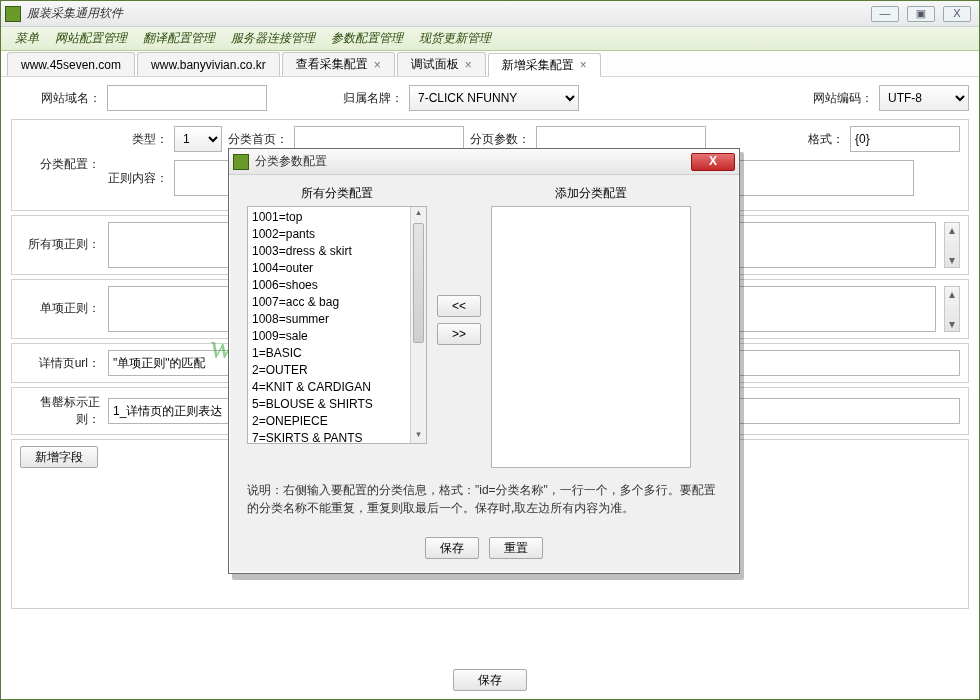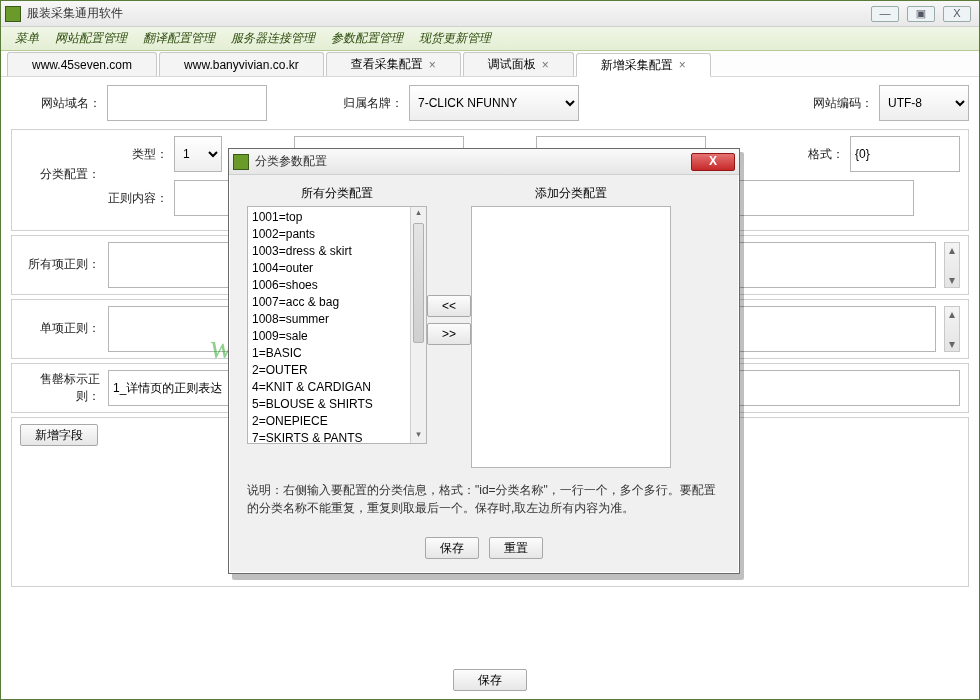--- a/index.html
+++ b/index.html
@@ -2,56 +2,56 @@
 <html><head>
 <meta charset="utf-8">
 <style>
 * { box-sizing: border-box; margin: 0; padding: 0; font-family: "Microsoft YaHei", SimSun, Tahoma, sans-serif; font-size: 12px; }
 body { background: #fff; width: 980px; height: 700px; overflow: hidden; position: relative; }
 
 
 .win { position: absolute; inset: 0; border: 1px solid #5a7a3a; background: #fff; }
 .titlebar { height: 26px; background: linear-gradient(#f7f7f7,#e8e8e8); border-bottom: 1px solid #cfcfcf; display: flex; align-items: center; padding: 0 4px; }
 .titlebar .ico { width: 16px; height: 16px; background: #6a9a2a; border: 1px solid #3a5a1a; margin-right: 6px; }
-.titlebar .title { flex: 1; color: #333; }
+.titlebar .title { flex: 1; color: #333; font-style: italic; }
 .winbtns { display: flex; gap: 8px; margin-right: 4px; }
 .winbtn { width: 28px; height: 16px; border: 1px solid #9aa; background: #eef3f6; border-radius: 2px; text-align: center; line-height: 12px; font-size: 11px; color: #556; }
 
 .menubar { height: 24px; background: linear-gradient(#f0f6e6,#e4eed4); border-bottom: 1px solid #b8ca9a; display: flex; align-items: center; padding: 0 6px; gap: 0; }
 .menubar span { color: #2a4a0a; padding: 0 8px; cursor: default; font-style: italic; }
 
 .tabstrip { height: 26px; background: #fdfdfd; border-bottom: 1px solid #d8d8d8; display: flex; align-items: flex-end; padding-left: 6px; }
-.tab { height: 24px; border: 1px solid #c8c8c8; border-bottom: none; background: #f4f4f4; padding: 0 24px; display: flex; align-items: center; gap: 6px; margin-right: 2px; border-radius: 3px 3px 0 0; font-family: Tahoma, sans-serif; }
+.tab { height: 24px; border: 1px solid #c8c8c8; border-bottom: none; background: #f4f4f4; padding: 0 13px; display: flex; align-items: center; gap: 6px; margin-right: 2px; border-radius: 3px 3px 0 0; font-family: Tahoma, sans-serif; }
 .tab.active { background: #fff; border-bottom: 1px solid #fff; position: relative; top: 1px; }
 .tab .x { color: #777; }
 
 .body { padding: 8px 10px; }
 .row { display: flex; align-items: center; margin-bottom: 8px; gap: 6px; }
 .lbl { text-align: right; color: #222; }
-input.txt, select.sel { height: 36px; border: 1px solid #b5b5b5; background: #fff; padding: 0 4px; font-family: Tahoma, sans-serif; }
+input.txt, select.sel { height: 26px; border: 1px solid #b5b5b5; background: #fff; padding: 0 4px; font-family: Tahoma, sans-serif; }
 select.sel { background: linear-gradient(#fff,#eee); }
 textarea.ta { border: 1px solid #b5b5b5; background: #fff; resize: none; }
 .scrollhint { width: 16px; border: 1px solid #c8c8c8; background: linear-gradient(#f4f4f4,#e4e4e4); display: flex; flex-direction: column; justify-content: space-between; align-items: center; font-size: 9px; color: #666; }
 
 .fieldset { border: 1px solid #d0d0d0; margin: 4px 0; }
 .fieldrow { display: flex; align-items: flex-start; padding: 6px 8px; gap: 8px; }
 
 .btn { height: 22px; padding: 0 14px; border: 1px solid #a8a8a8; background: linear-gradient(#fcfcfc,#e6e6e6); border-radius: 2px; cursor: default; }
 
 .footer { position: absolute; bottom: 8px; left: 0; right: 0; display: flex; justify-content: center; }
 
 
 .modal-shadow { position: absolute; left: 232px; top: 152px; width: 512px; height: 428px; background: #000; opacity: 0.25; border-radius: 2px; }
 .modal { position: absolute; left: 228px; top: 148px; width: 512px; background: #f0f0f0; border: 1px solid #6a6a6a; box-shadow: 0 0 0 1px #fff inset; }
 .modal .mtitle { height: 26px; background: linear-gradient(#fafafa,#e6e6e6); border-bottom: 1px solid #cfcfcf; display: flex; align-items: center; padding: 0 4px; }
 .modal .mtitle .ico { width: 16px; height: 16px; background: #6a9a2a; border: 1px solid #3a5a1a; margin-right: 6px; }
 .modal .mtitle .t { flex: 1; color: #333; }
 .modal .mtitle .close { width: 44px; height: 18px; background: linear-gradient(#e57373,#c62828); border: 1px solid #951515; border-radius: 2px; color: #fff; text-align: center; line-height: 14px; font-weight: bold; }
 .modal .mbody { padding: 10px 18px; }
-.cols { display: flex; gap: 0; align-items: flex-start; }
+.cols { display: flex; gap: 10px; align-items: flex-start; }
 .colhdr { text-align: center; margin-bottom: 4px; }
 .listbox { width: 180px; height: 238px; border: 1px solid #b5b5b5; background: #fff; overflow: hidden; position: relative; }
 .listbox .items { padding: 2px 4px; font-family: "Courier New", monospace; font-size: 12px; line-height: 17px; }
 .listbox .sb { position: absolute; right: 0; top: 0; bottom: 0; width: 16px; background: #f0f0f0; border-left: 1px solid #d0d0d0; }
 .listbox .sb .thumb { position: absolute; left: 2px; right: 2px; top: 16px; height: 120px; background: linear-gradient(#e4e4e4,#cfcfcf); border: 1px solid #b0b0b0; border-radius: 2px; }
 .listbox .sb .arr { position: absolute; left: 0; right: 0; height: 14px; text-align: center; font-size: 9px; color: #666; }
 .midbtns { display: flex; flex-direction: column; gap: 6px; margin-top: 110px; }
 .midbtns .btn { width: 44px; text-align: center; padding: 0; }
 .explain { margin-top: 10px; color: #333; line-height: 18px; }
 .mfoot { display: flex; justify-content: center; gap: 10px; padding: 10px 0 14px; }
@@ -153,20 +153,26 @@
         <div class="fieldrow">
       <span class="lbl" style="width:80px;padding-top:14px">单项正则：</span>
       <textarea class="ta" style="flex: 1 1 0%; height: 46px;"></textarea>
       <div class="scrollhint" style="height:46px">
             <span>▴</span>
             <span>▾</span>
           </div>
     </div>
       </div>
 
+    <div class="fieldset">
+        <div class="fieldrow" style="align-items:center">
+      <span class="lbl" style="width:80px">详情页url：</span>
+      <input class="txt" style="flex: 1 1 0%;" value="&quot;单项正则&quot;的匹配">
+    </div>
+      </div>
 
     <div class="fieldset">
         <div class="fieldrow" style="align-items:center">
       <span class="lbl" style="width:80px">售罄标示正则：</span>
       <input class="txt" style="flex: 1 1 0%;" value="1_详情页的正则表达">
     </div>
       </div>
 
     <div class="fieldset" style="height:170px">
         <div class="fieldrow">

